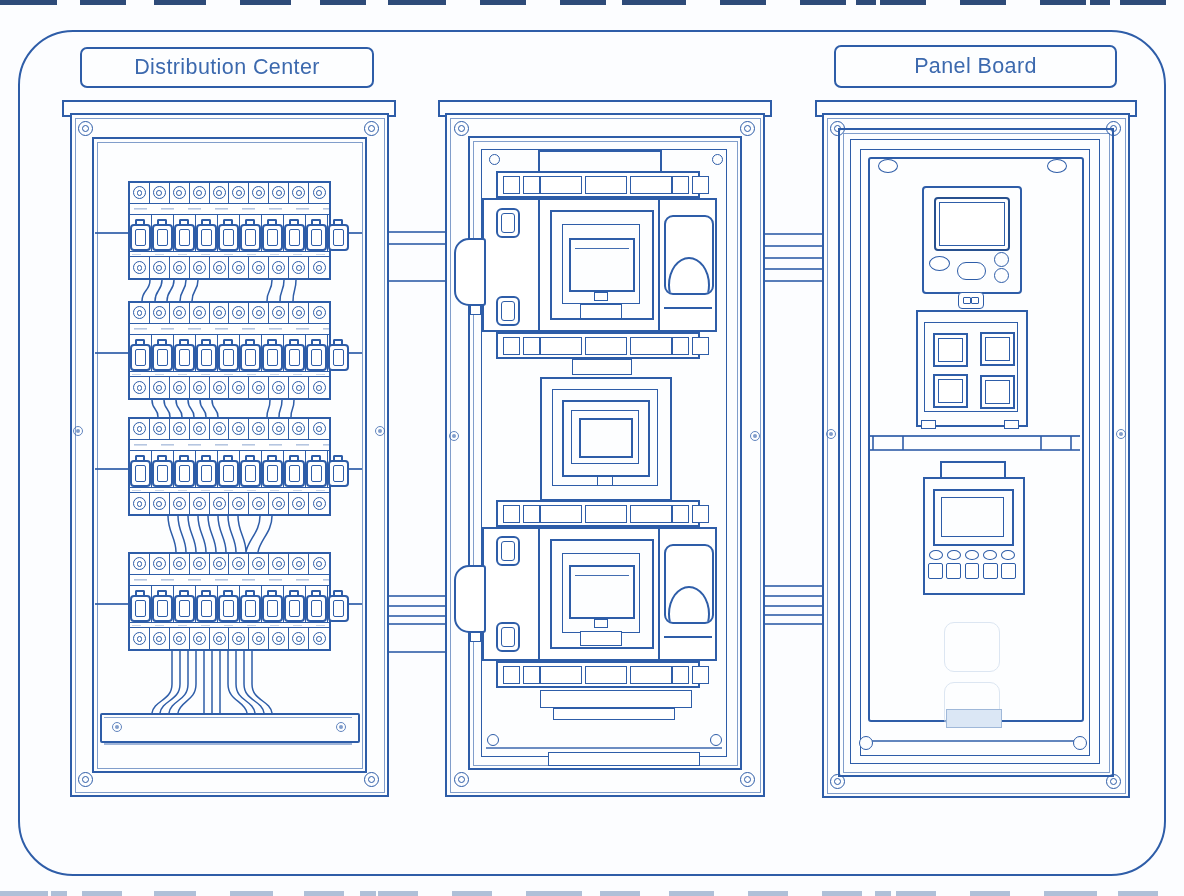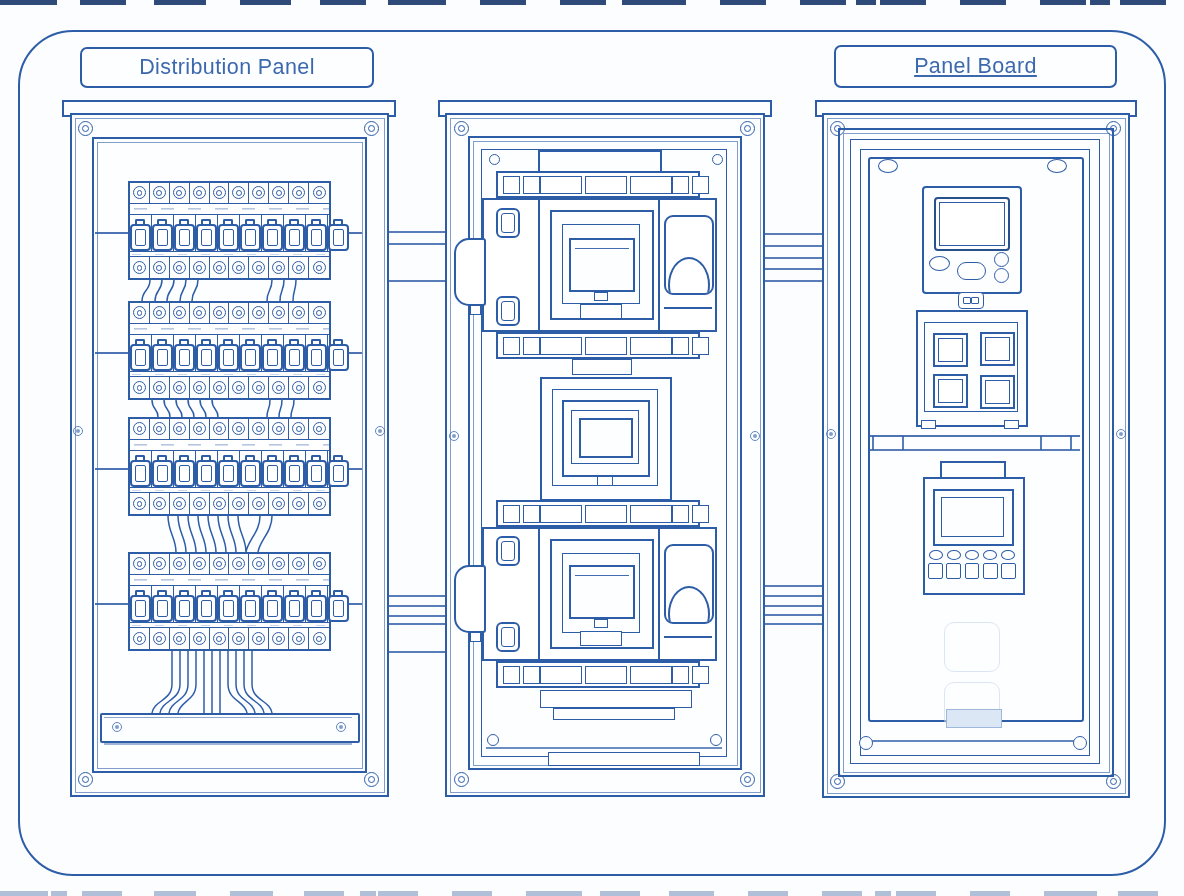--- a/index.html
+++ b/index.html
@@ -91,23 +91,23 @@
 <body>
 
 <div id="canvas">
 
   <div class="abs edge top"></div>
   <div class="abs edge bot"></div>
 
   <div class="abs sheet-border"></div>
 
   <div class="abs plabel" style="left:80px;top:47px;width:290px;height:37px;">
-      <span>Distribution Panel</span>
-    </div>
-  <div class="abs plabel" style="left:834px;top:45px;width:279px;height:39px;text-decoration:underline;">
+      <span>Distribution Center</span>
+    </div>
+  <div class="abs plabel" style="left:834px;top:45px;width:279px;height:39px;">
       <span>Panel Board</span>
     </div>
 
   <div>
     <div class="abs busline" style="left:384px;top:231px;width:63px;"></div>
     <div class="abs busline" style="left:384px;top:243px;width:63px;"></div>
     <div class="abs busline" style="left:384px;top:280px;width:63px;"></div>
   </div>
   <div>
     <div class="abs busline" style="left:384px;top:595px;width:63px;"></div>

